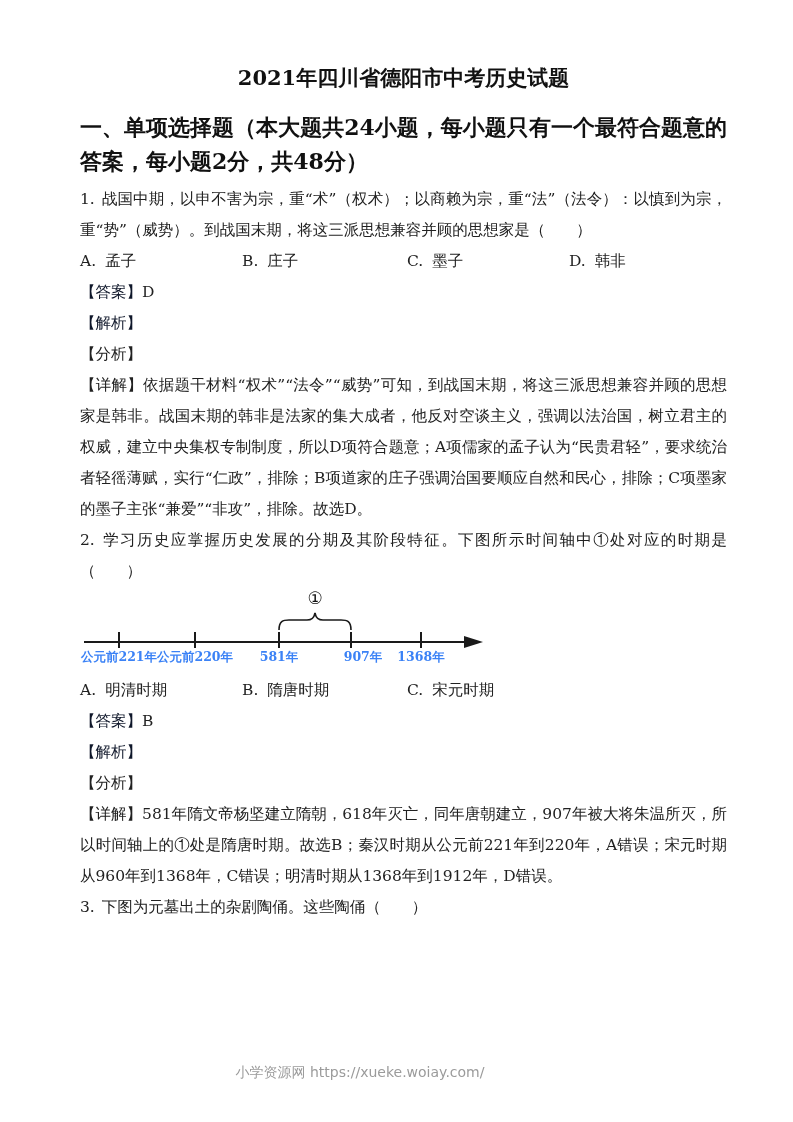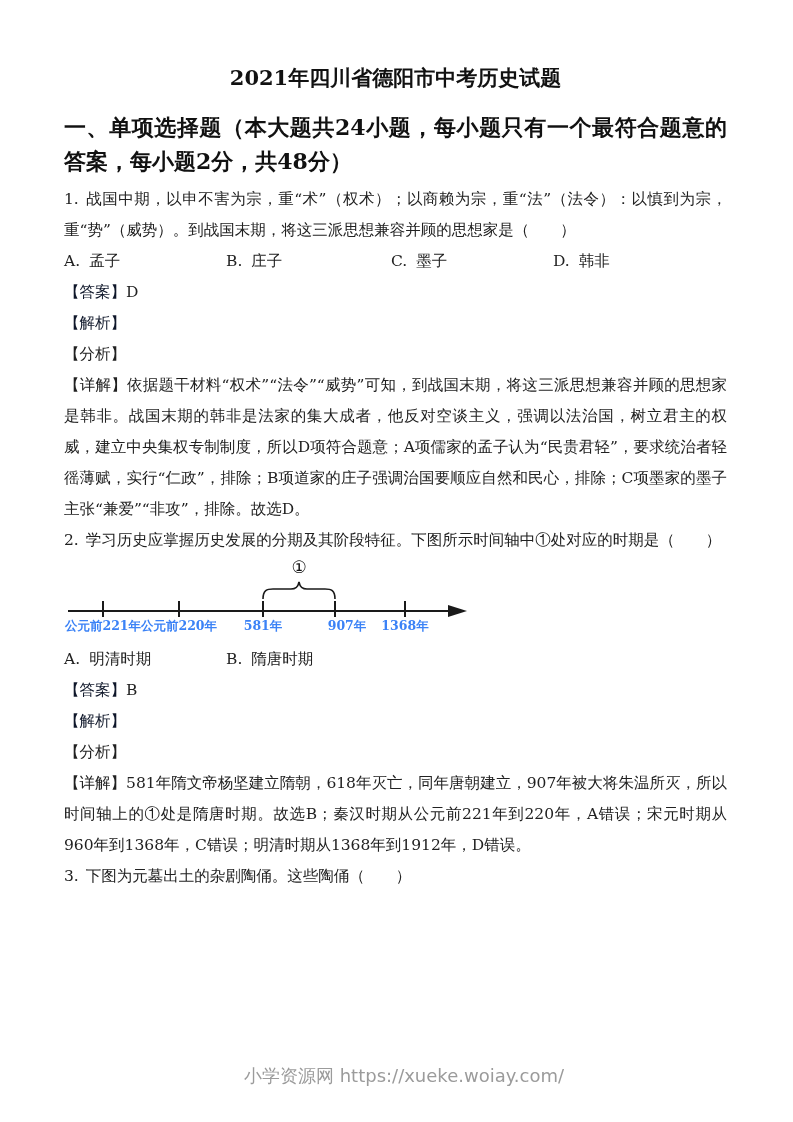--- a/index.html
+++ b/index.html
@@ -1,35 +1,35 @@
 <!DOCTYPE html>
 <html><head>
 <meta charset="utf-8">
 <style>
   html,body{margin:0;padding:0;}
   body{
     width:793px;height:1122px;background:#ffffff;position:relative;overflow:hidden;
     font-family:"DejaVu Serif","Liberation Serif",serif;color:#212121;
   }
-  .page{padding:62px 66px 0 64px;}
+  .page{padding:62px 66px 0 80px;}
   .title{margin:0;text-align:center;font-size:21px;font-weight:bold;line-height:32px;color:#111;}
   .section{margin:16px 0 6px 0;font-size:22px;font-weight:bold;line-height:34px;text-align:justify;color:#111;}
   p{margin:0;font-size:15.5px;line-height:31px;text-align:justify;}
   .qnum{margin-right:7px;}
   .options{display:grid;grid-template-columns:162px 165px 162px auto;font-size:15.5px;line-height:31px;}
   .opt-label{margin-right:9px;}
   .blue{color:#0f172a;}
   .tagspan{letter-spacing:0;}
   
   .figure{position:relative;width:432px;height:84px;margin:3px 0 1px 0;}
   .figure svg{position:absolute;left:0;top:0;}
   .tl{position:absolute;top:59px;transform:translateX(-50%);font-size:12.5px;font-weight:bold;white-space:nowrap;color:#3b82f6;font-family:"DejaVu Serif","Liberation Serif",serif;}
   .tl0{left:39px;} .tl1{left:115px;} .tl2{left:199px;} .tl3{left:259px;margin-left:24px;} .tl4{left:341px;}
   .marker{position:absolute;left:235px;top:-2px;transform:translateX(-50%);font-size:17px;color:#111;font-family:"DejaVu Sans","Liberation Sans",sans-serif;}
-  .pfooter{position:absolute;top:1064px;left:0;width:720px;text-align:center;font-size:18px;color:#9b9b9b;font-family:"DejaVu Sans","Liberation Sans",sans-serif;margin-left:44px;}
+  .pfooter{position:absolute;top:1064px;left:0;width:720px;text-align:center;font-size:14px;color:#9b9b9b;font-family:"DejaVu Sans","Liberation Sans",sans-serif;}
 </style>
 </head>
 <body>
 
 <div class="page">
 
   <h1 class="title">2021年四川省德阳市中考历史试题</h1>
   <h2 class="section">一、单项选择题（本大题共24小题，每小题只有一个最符合题意的答案，每小题2分，共48分）</h2>
 
   <section>
@@ -68,20 +68,21 @@
       <span class="tl tl0">公元前221年</span>
       <span class="tl tl1">公元前220年</span>
       <span class="tl tl2">581年</span>
       <span class="tl tl3">907年</span>
       <span class="tl tl4">1368年</span>
     </div>
 
     <div class="options">
       <div class="opt"><span class="opt-label">A.</span><span>明清时期</span></div>
       <div class="opt"><span class="opt-label">B.</span><span>隋唐时期</span></div>
+      <div class="opt"><span class="opt-label">C.</span><span>宋元时期</span></div>
     </div>
     <p><span class="blue tagspan">【答案】</span><span>B</span></p>
     <p><span class="blue tagspan">【解析】</span></p>
     <p><span class="tagspan">【分析】</span></p>
     <p class="detail"><span class="tagspan">【详解】</span><span>581年隋文帝杨坚建立隋朝，618年灭亡，同年唐朝建立，907年被大将朱温所灭，所以时间轴上的①处是隋唐时期。故选B；秦汉时期从公元前221年到220年，A错误；宋元时期从960年到1368年，C错误；明清时期从1368年到1912年，D错误。</span></p>
   </section>
 
   <section>
     <p class="stem"><span class="qnum">3.</span><span>下图为元墓出土的杂剧陶俑。这些陶俑（　　）</span></p>
   </section>

